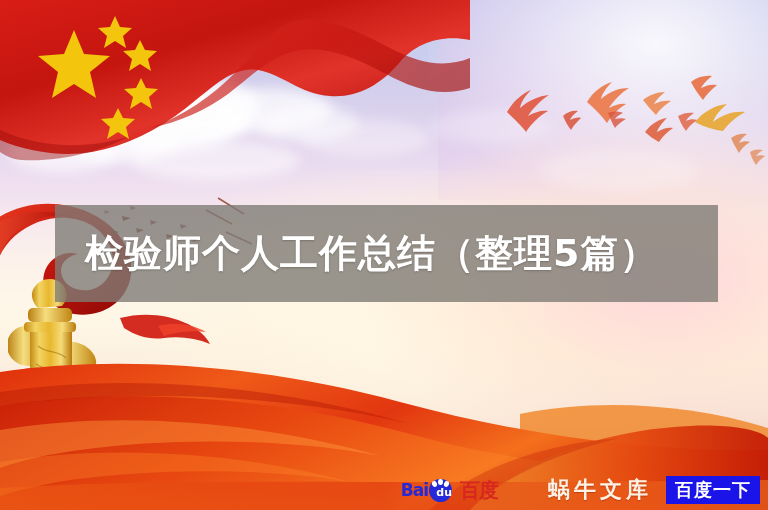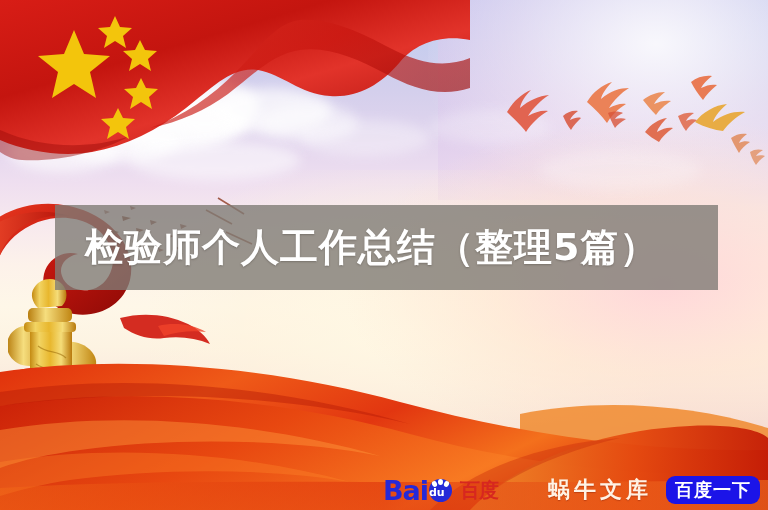--- a/index.html
+++ b/index.html
@@ -70,21 +70,21 @@
   .ribbon{position:absolute;left:-30px;top:176px;width:330px;height:170px;}
 
   
   .hills{position:absolute;left:0;bottom:0;width:768px;height:200px;}
 
   
   .birds{position:absolute;left:495px;top:50px;width:275px;height:115px;}
 
   
   .title-band{
-    position:absolute;left:55px;top:205px;width:663px;height:85px;
+    position:absolute;left:55px;top:205px;width:663px;height:97px;
     background:rgba(128,124,118,.80);
     display:flex;align-items:center;
   }
   .title-text{
     color:#fff;
     font-size:38px;
     font-weight:700;
     letter-spacing:1px;
     margin-left:30px;
     white-space:nowrap;
@@ -96,49 +96,49 @@
   .footer{
     position:absolute;left:0;bottom:0;width:768px;height:40px;
     display:flex;align-items:center;justify-content:flex-end;
     padding-right:8px;gap:14px;
   }
   .baidu-logo{
     position:relative;display:flex;align-items:center;height:24px;
     font-family:"DejaVu Sans","Liberation Sans",sans-serif;
   }
   .bd-bai{
-    font-size:27px;font-weight:700;color:#2529d8;letter-spacing:-1px;
+    font-size:17px;font-weight:700;color:#2529d8;letter-spacing:-1px;
     line-height:1;
   }
   .bd-paw{
     position:relative;width:23px;height:23px;border-radius:50%;
     background:#2529d8;display:inline-block;margin:0 1px;
   }
   .bd-paw .toe{position:absolute;background:#fff;border-radius:50%;}
   .bd-paw .t1{width:5px;height:6px;left:3px;top:2px;transform:rotate(-20deg);}
   .bd-paw .t2{width:5px;height:6px;left:9px;top:0px;}
   .bd-paw .t3{width:5px;height:6px;left:15px;top:2px;transform:rotate(20deg);}
   .bd-paw .du{
-    position:absolute;left:0;top:8px;width:23px;text-align:left;
+    position:absolute;left:0;top:8px;width:23px;text-align:right;
     font-size:11px;font-weight:700;color:#fff;line-height:12px;
   }
   .bd-cn{
     font-size:20px;font-weight:700;color:#d7271f;letter-spacing:-1px;
     margin-left:7px;line-height:1;
     font-family:"DejaVu Sans","Liberation Sans",sans-serif;
   }
   .wn-text{
     font-size:22px;font-weight:700;color:#fff2e4;letter-spacing:4px;
     font-family:"DejaVu Sans","Liberation Sans",sans-serif;
     text-shadow:0 1px 1px rgba(150,40,10,.5);
     padding-left:36px;
   }
   .bd-btn{
     background:#1b14e8;color:#fff;font-size:18px;font-weight:700;
-    padding:3px 9px;letter-spacing:1px;border:none;border-radius:9px;
+    padding:3px 9px;letter-spacing:1px;border:none;border-radius:0;
     font-family:"DejaVu Sans","Liberation Sans",sans-serif;
     cursor:pointer;line-height:1.25;
   }
 </style>
 </head>
 <body>
 
 <div id="stage">
 
   <div class="sky"></div>

